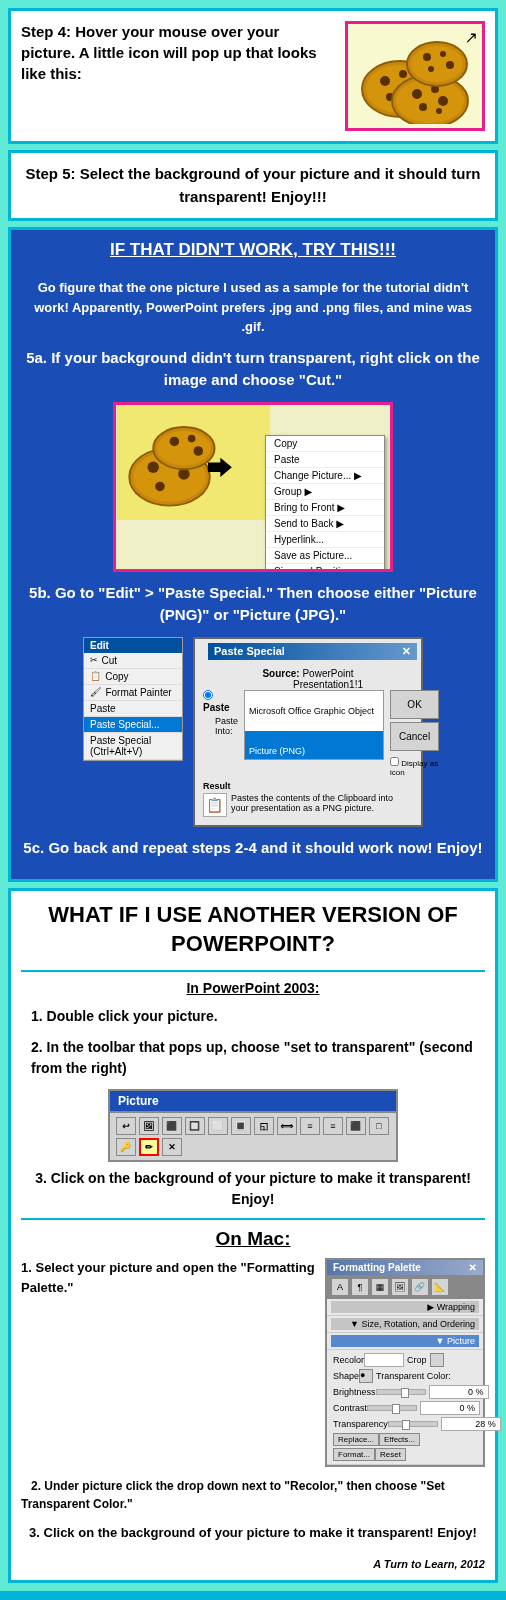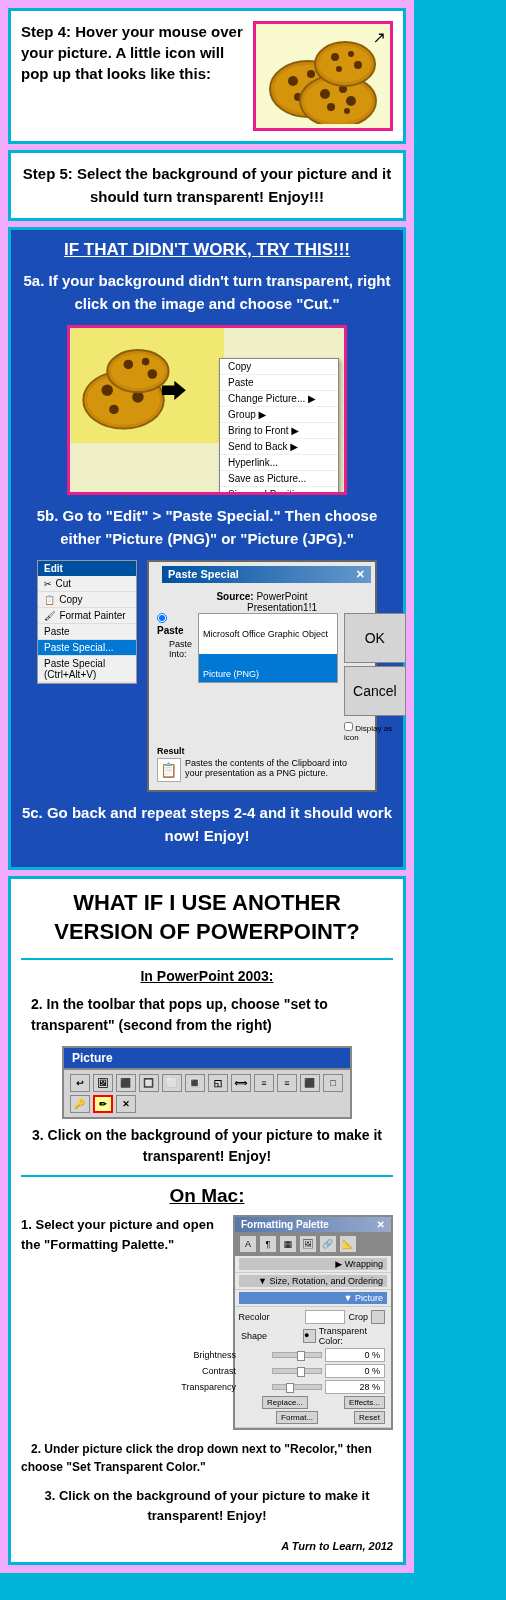--- a/index.html
+++ b/index.html
@@ -4,22 +4,22 @@
   <style>
     * { box-sizing: border-box; margin: 0; padding: 0; }
     body {
       width: 506px;
       background: #00b4d8;
       font-family: Arial, sans-serif;
       color: #000;
     }
 
     .outer-wrapper {
-      width: 414px;
-      background: #f0abfc;
+      width: 506px;
+      background: #5eead4;
       padding: 8px;
     }
 
     
     .section-white {
       background: #fff;
       border: 3px solid #00b4d8;
       margin-bottom: 6px;
       padding: 10px;
     }
@@ -76,21 +76,21 @@
       line-height: 1.5;
     }
 
     
     .blue-title {
       font-size: 17px;
       font-weight: bold;
       text-align: center;
       color: #fff;
       text-decoration: underline;
-      margin-bottom: 10px;
+      margin-bottom: 18px;
     }
 
     .blue-text {
       font-size: 13px;
       font-weight: bold;
       color: #fff;
       text-align: center;
       line-height: 1.5;
       margin-bottom: 10px;
     }
@@ -189,22 +189,22 @@
       width: 140px;
       height: 70px;
       font-size: 9px;
       overflow: hidden;
     }
     .dialog-list-item { padding: 15px 4px; color: #000; font-size: 9px; }
     .dialog-list-item.selected { background: #0078d4; color: #fff; }
     .dialog-btn {
       background: #d4d4d4;
       border: 1px solid #888;
-      font-size: 14px;
-      padding: 16px 8px;
+      font-size: 10px;
+      padding: 8px 8px;
       text-align: center;
       cursor: pointer;
       margin-bottom: 3px;
     }
     .dialog-result { font-size: 9px; color: #000; }
 
     
     .bottom-title {
       font-size: 22px;
       font-weight: bold;
@@ -286,24 +286,23 @@
       font-size: 9px;
       font-weight: normal;
       padding: 1px 4px;
       display: flex;
       align-items: center;
       justify-content: flex-end;
     }
     .fp-row {
       display: flex;
       align-items: center;
-      justify-content: flex-end;
+      justify-content: flex-start;
       padding: 1px 2px;
       font-size: 9px;
-      gap: 36px;
     }
     .fp-control {
       background: #fff;
       border: 1px solid #aaa;
       padding: 1px 4px;
       font-size: 9px;
       width: 60px;
       text-align: right;
     }
     .fp-slider {
@@ -398,20 +397,21 @@
       </div>
     </div>
   </div>
 
   <div class="section-white">
     <div class="step5-text">Step 5: Select the background of your picture and it should turn transparent!  Enjoy!!!</div>
   </div>
 
   <div class="section-blue">
     <div class="blue-title">IF THAT DIDN'T WORK, TRY THIS!!!</div>
+    <div class="blue-text">Go figure that the one picture I used as a sample for the tutorial didn't work!  Apparently, PowerPoint prefers .jpg and .png files, and mine was .gif.</div>
     <div class="blue-step-text">5a. If your background didn't turn transparent, right click on the image and choose "Cut."</div>
 
     <div class="context-menu-container">
       <div class="context-img-wrapper">
 
         <svg viewBox="0 0 160 120" width="155" height="115" style="position:absolute;top:0;left:0;">
           <rect width="160" height="120" fill="#f0e870"></rect>
           <ellipse cx="55" cy="75" rx="42" ry="30" fill="#c8860a" stroke="#8b5e0a" stroke-width="2"></ellipse>
           <ellipse cx="55" cy="75" rx="38" ry="26" fill="#d4950c"></ellipse>
           <circle cx="38" cy="65" r="6" fill="#5a3000"></circle>
@@ -512,20 +512,21 @@
     <div class="blue-step-text">5c.  Go back and repeat steps 2-4 and it should work now!  Enjoy!</div>
   </div>
 
   <div class="section-white-bottom">
     <div class="bottom-title">WHAT IF I USE ANOTHER VERSION OF POWERPOINT?</div>
 
     <div class="divider-line"></div>
 
     <div class="ppt2003-label">In PowerPoint 2003:</div>
 
+    <div class="numbered-item">1. Double click your picture.</div>
 
     <div class="numbered-item">2.  In the toolbar that pops up, choose "set to transparent" (second from the right)</div>
 
     <div style="margin: 6px auto; width: 290px;">
       <div style="background:#1a4db5;color:#fff;font-size:12px;font-weight:bold;padding:3px 8px;border-top:2px solid #888;border-left:2px solid #888;border-right:2px solid #888;">Picture</div>
       <div style="background:#d4d4d4;border:2px solid #888;padding:4px 6px;display:flex;gap:3px;flex-wrap:wrap;align-items:center;">
         <div class="toolbar-icon-btn">↩</div>
         <div class="toolbar-icon-btn">🖼</div>
         <div class="toolbar-icon-btn">⬛</div>
         <div class="toolbar-icon-btn">🔲</div>

